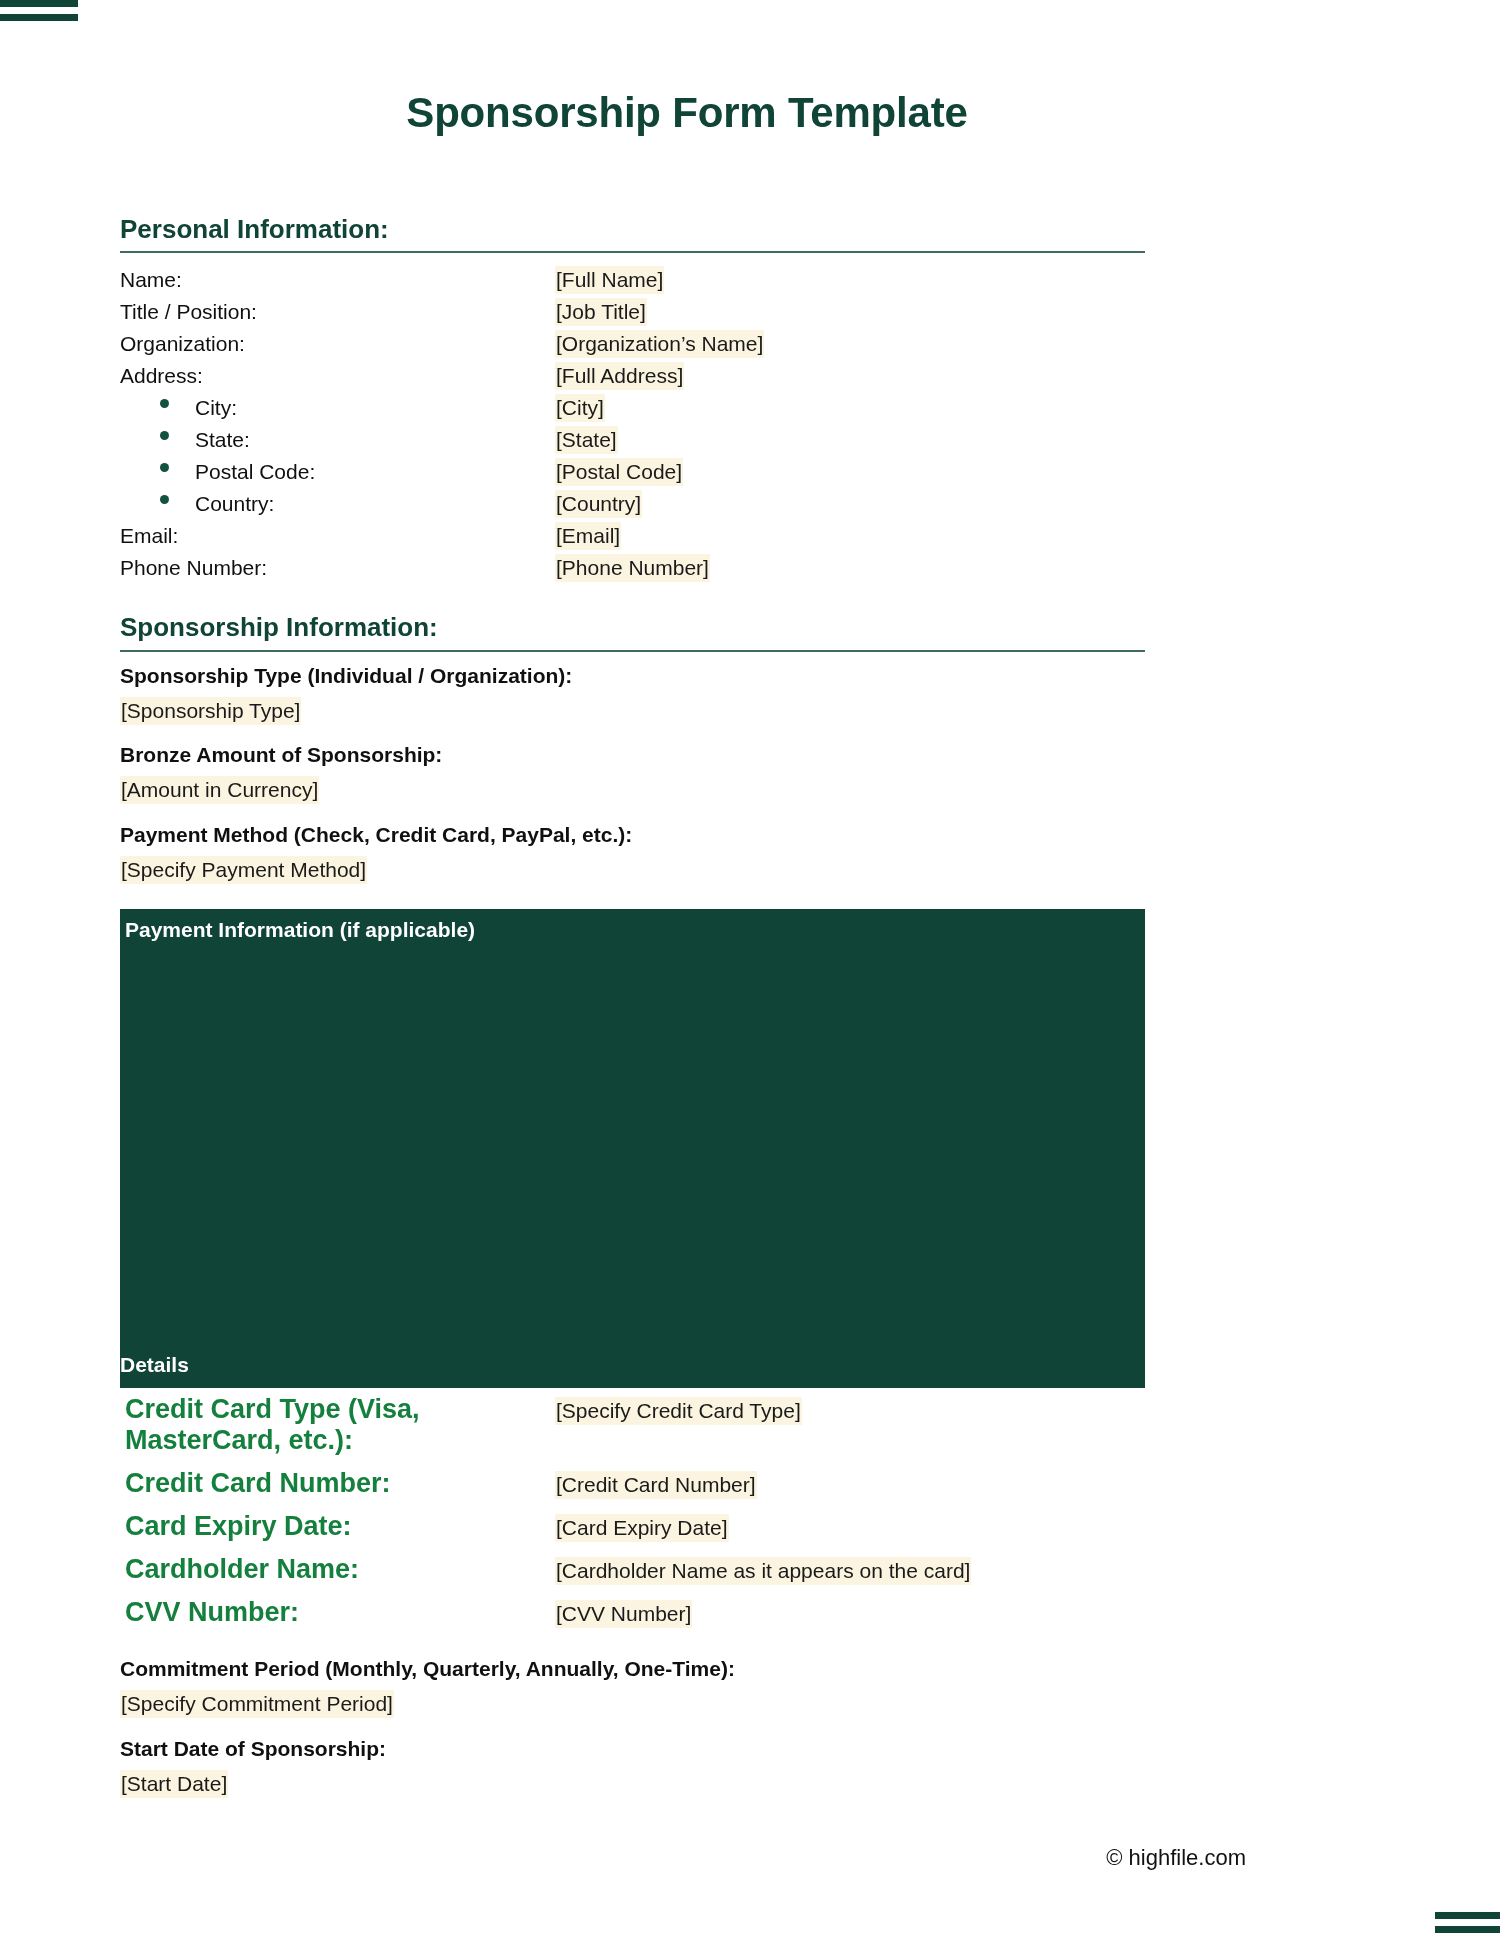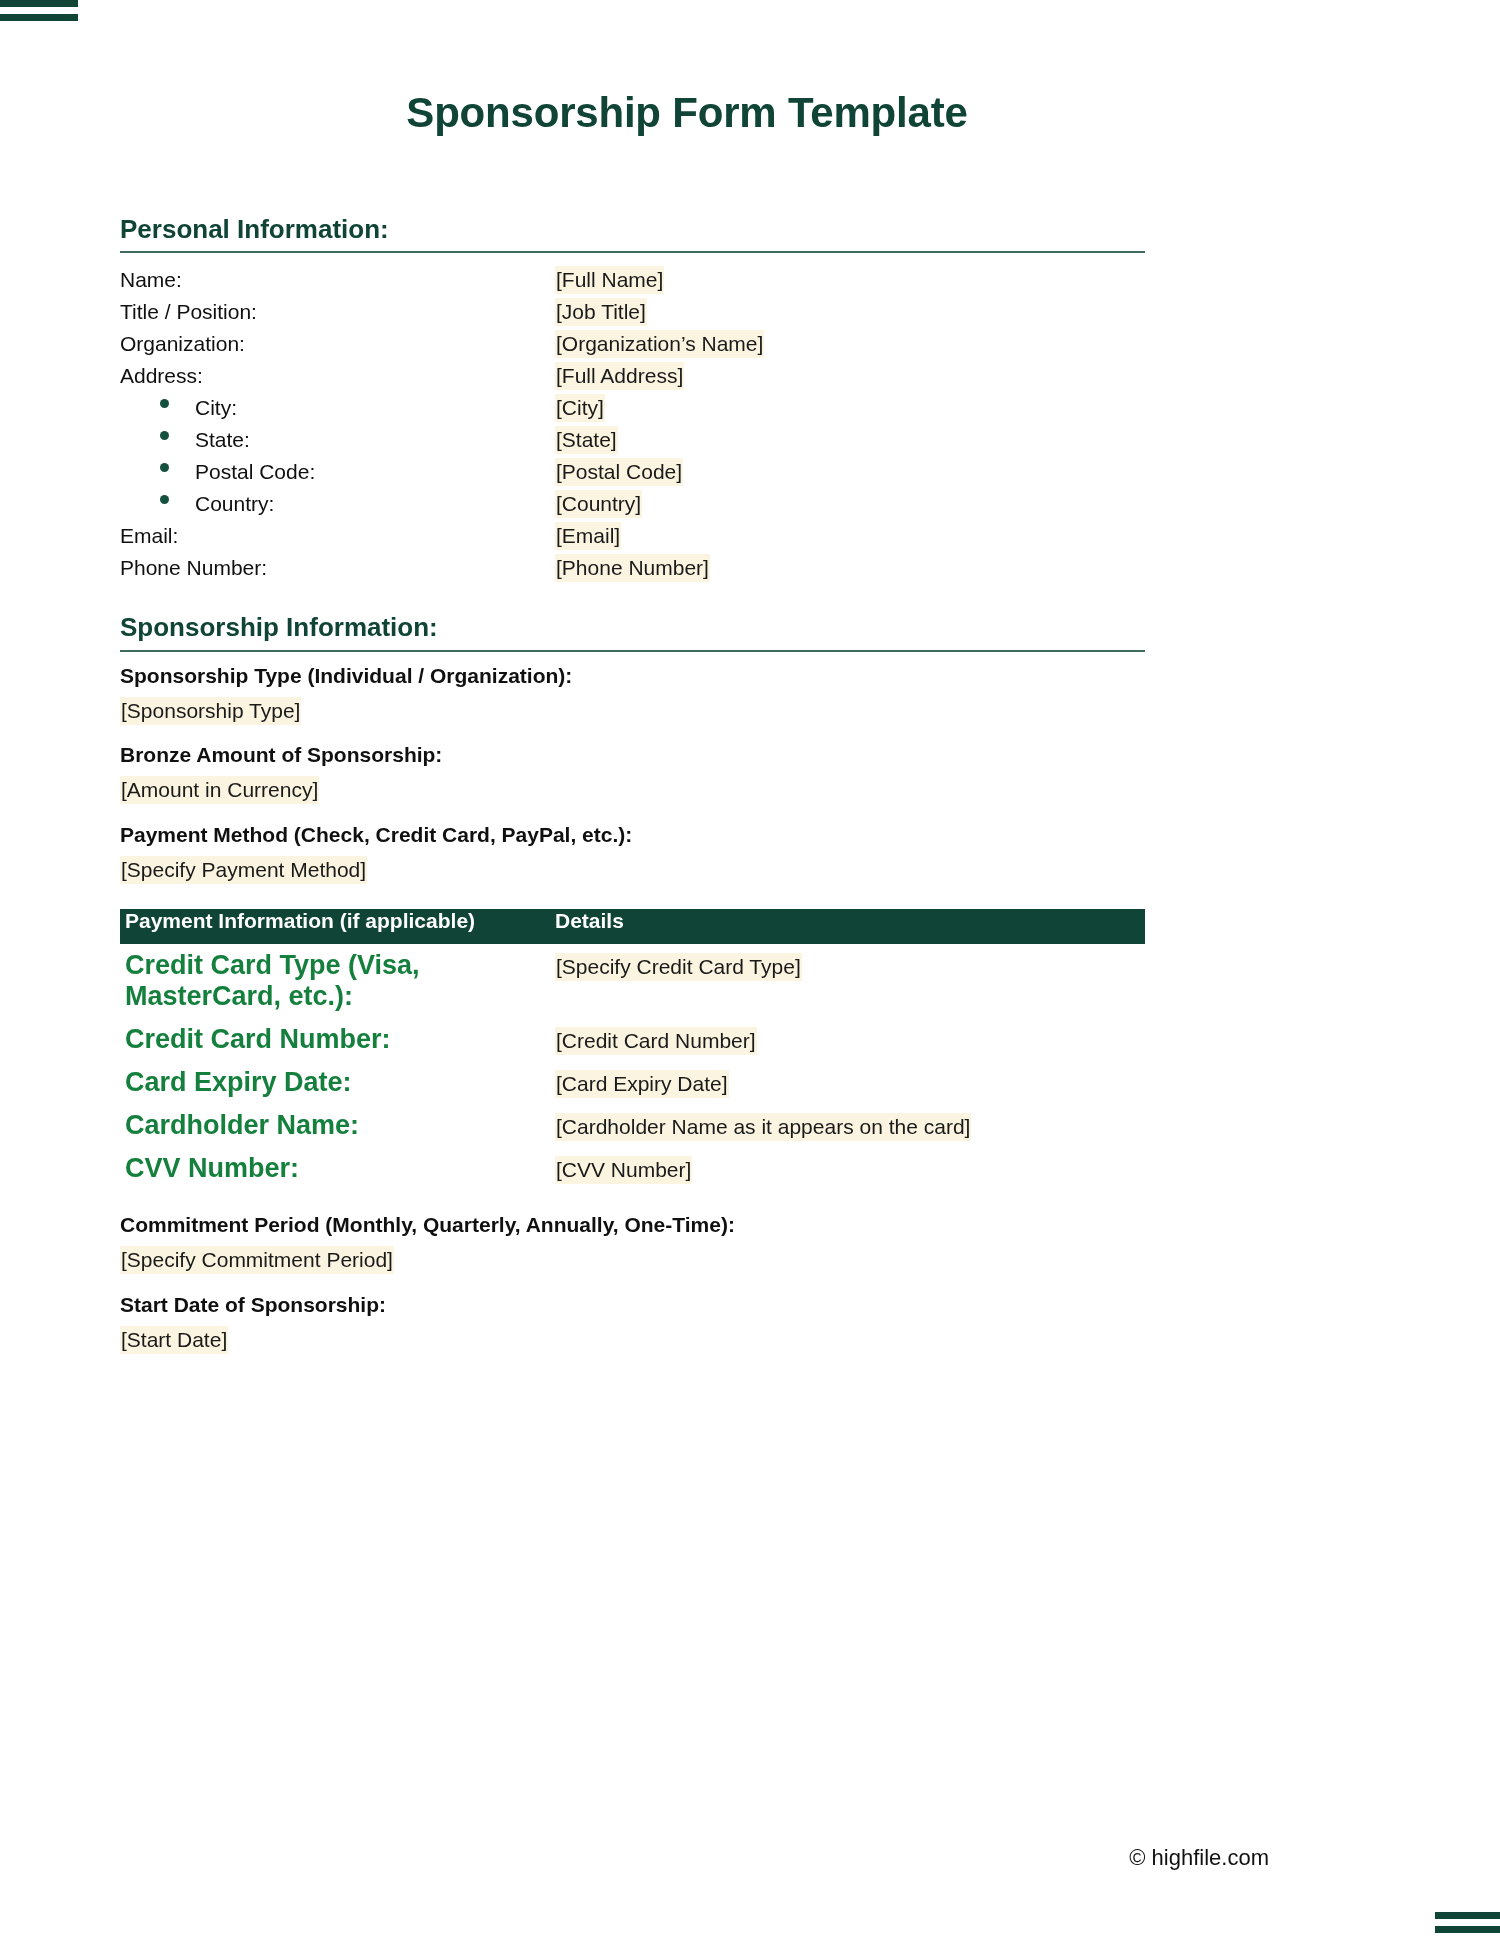--- a/index.html
+++ b/index.html
@@ -150,21 +150,22 @@
   .ptable {
     margin-top: 26px;
     width: 1025px;
   }
   .ptable-head {
     display: flex;
     background: #0F4436;
     color: #ffffff;
     font-weight: bold;
     font-size: 21px;
-    padding: 0 0 11px 0;
+    padding: 9px 0 11px 0;
+    flex-direction: column;
   }
   .ptable-head .c1 {
     width: 435px;
     flex: 0 0 435px;
     padding-left: 5px;
     box-sizing: border-box;
   }
   .ptable-head .c2 {
     flex: 1 1 auto;
   }
@@ -183,21 +184,21 @@
     box-sizing: border-box;
   }
   .ptable-row .c2 {
     flex: 1 1 auto;
     font-size: 21px;
     color: #1a1a1a;
   }
 
   .footer {
     position: absolute;
-    left: 135px;
+    left: 112px;
     width: 1260px;
     top: 1845px;
     text-align: right;
     padding-right: 126px;
     box-sizing: border-box;
   }
   .footer .credit {
     font-size: 22px;
     color: #111111;
   }

